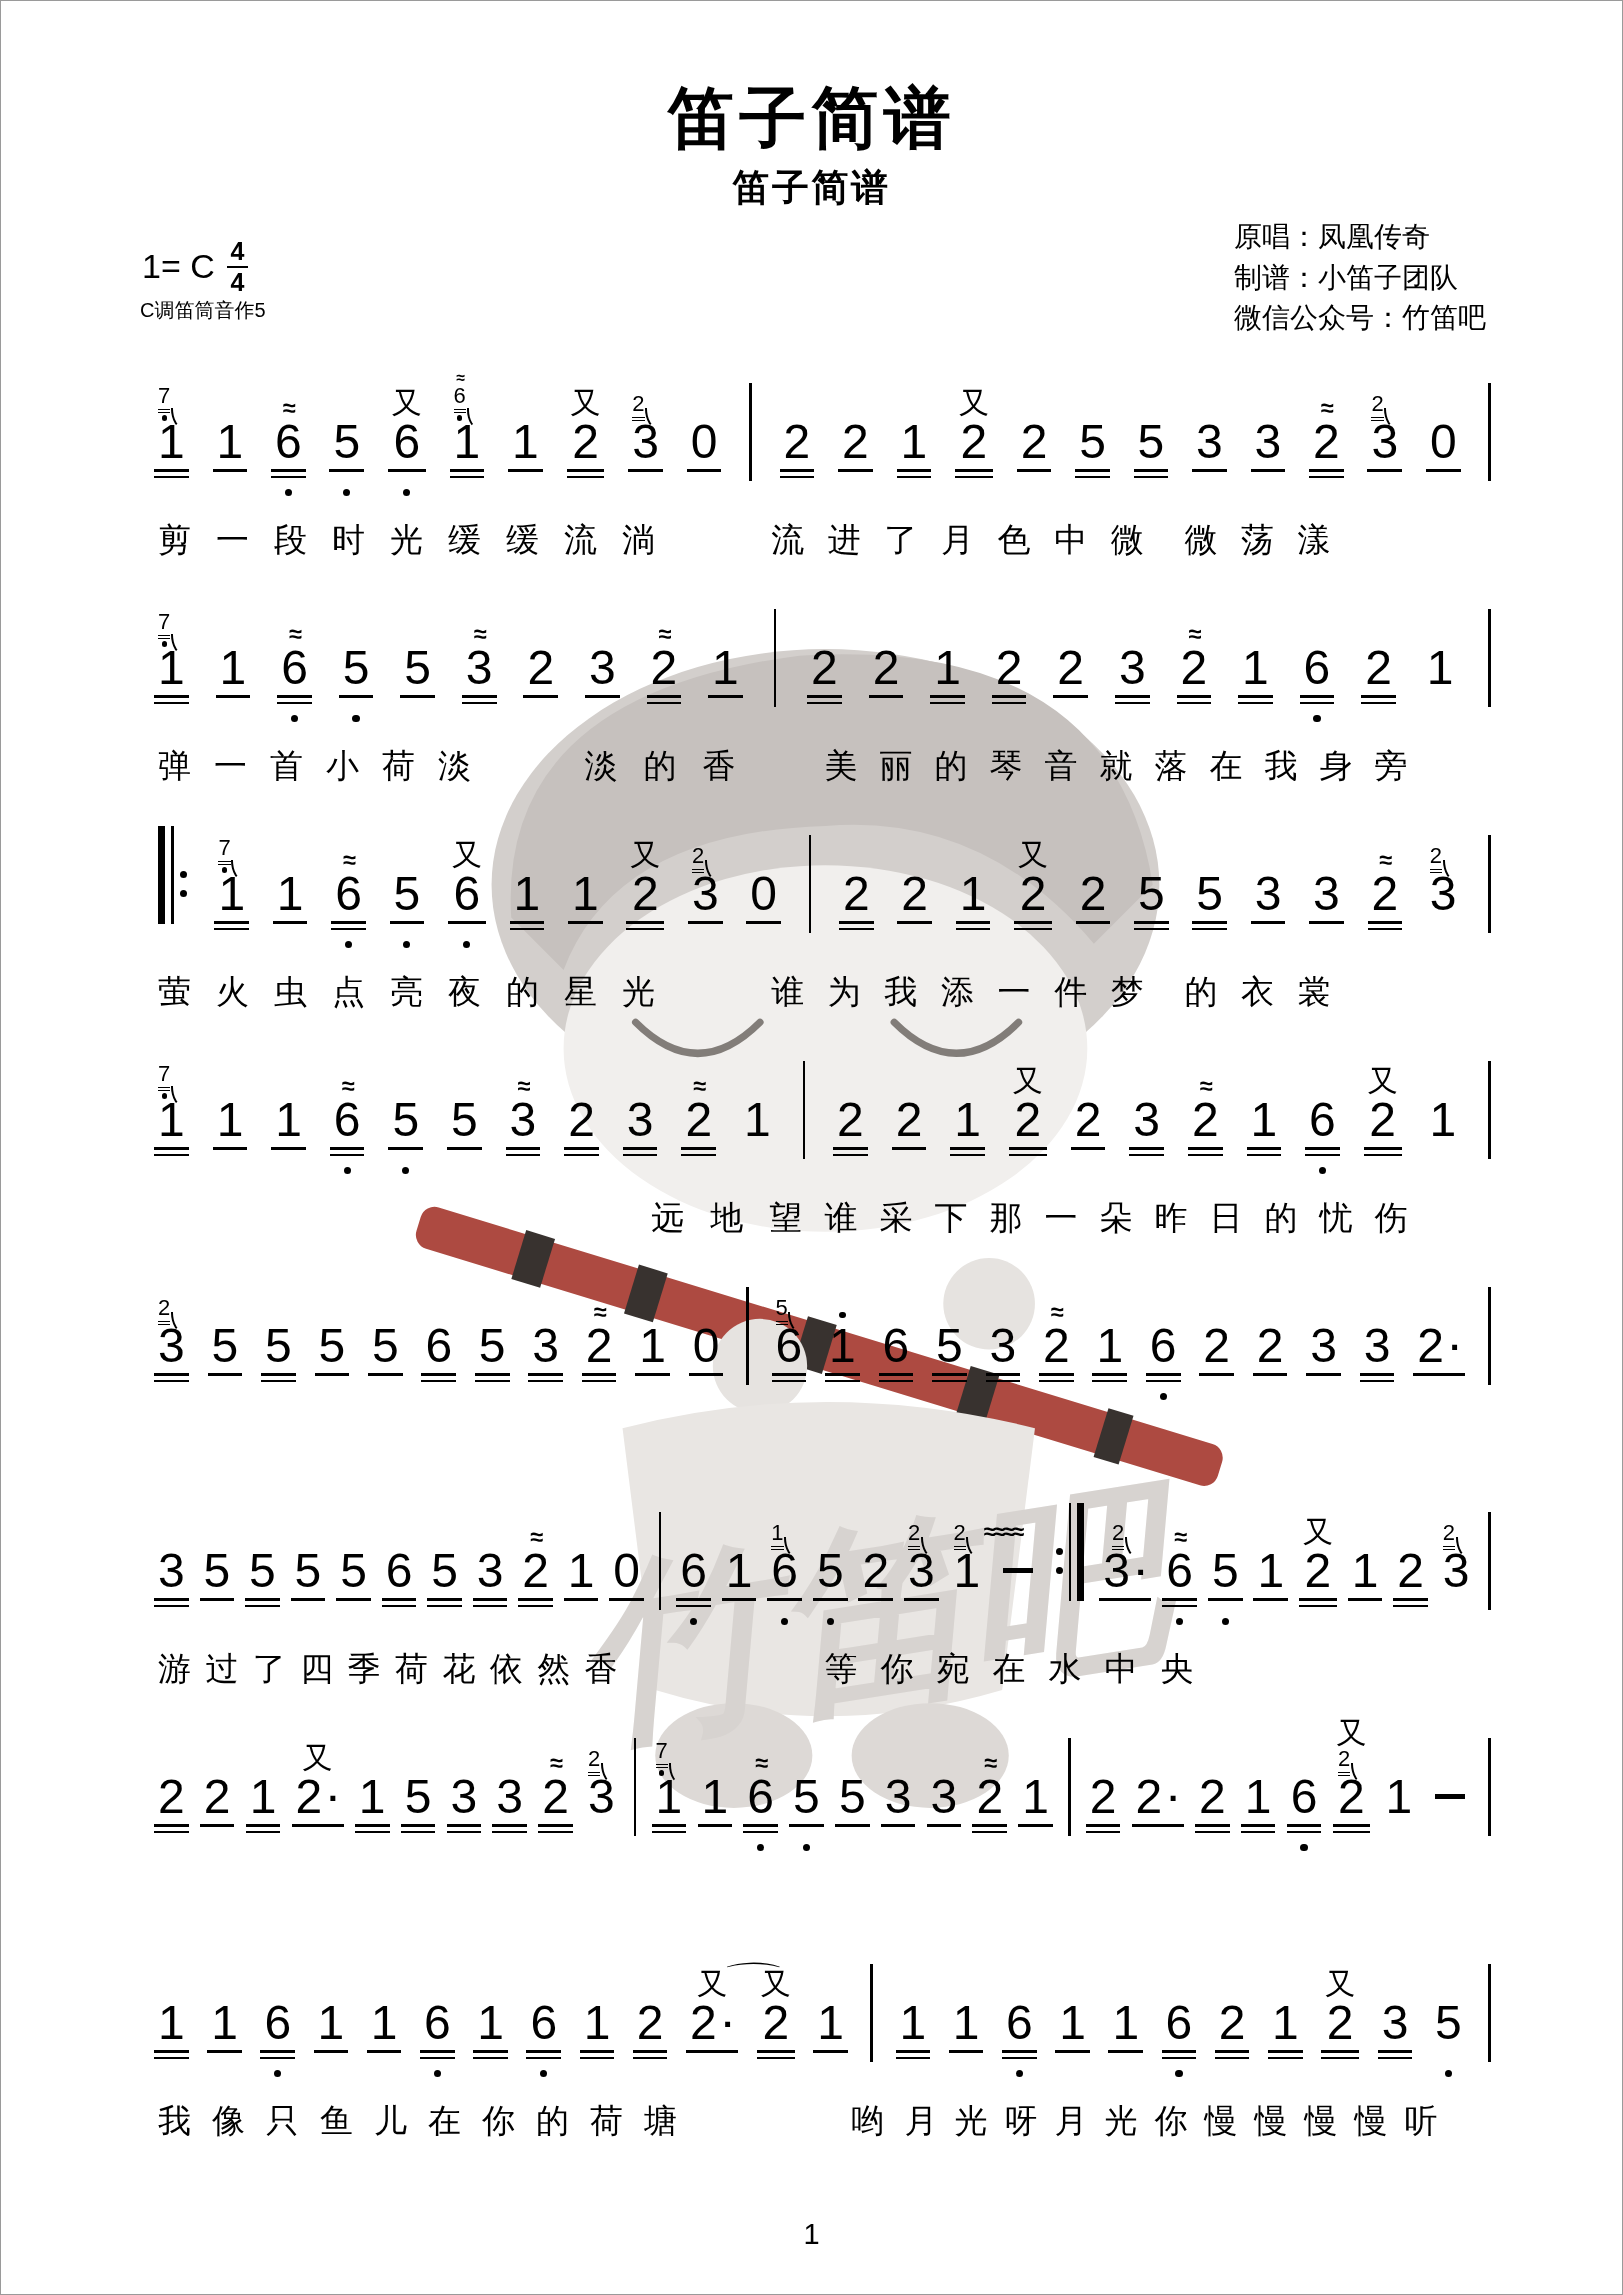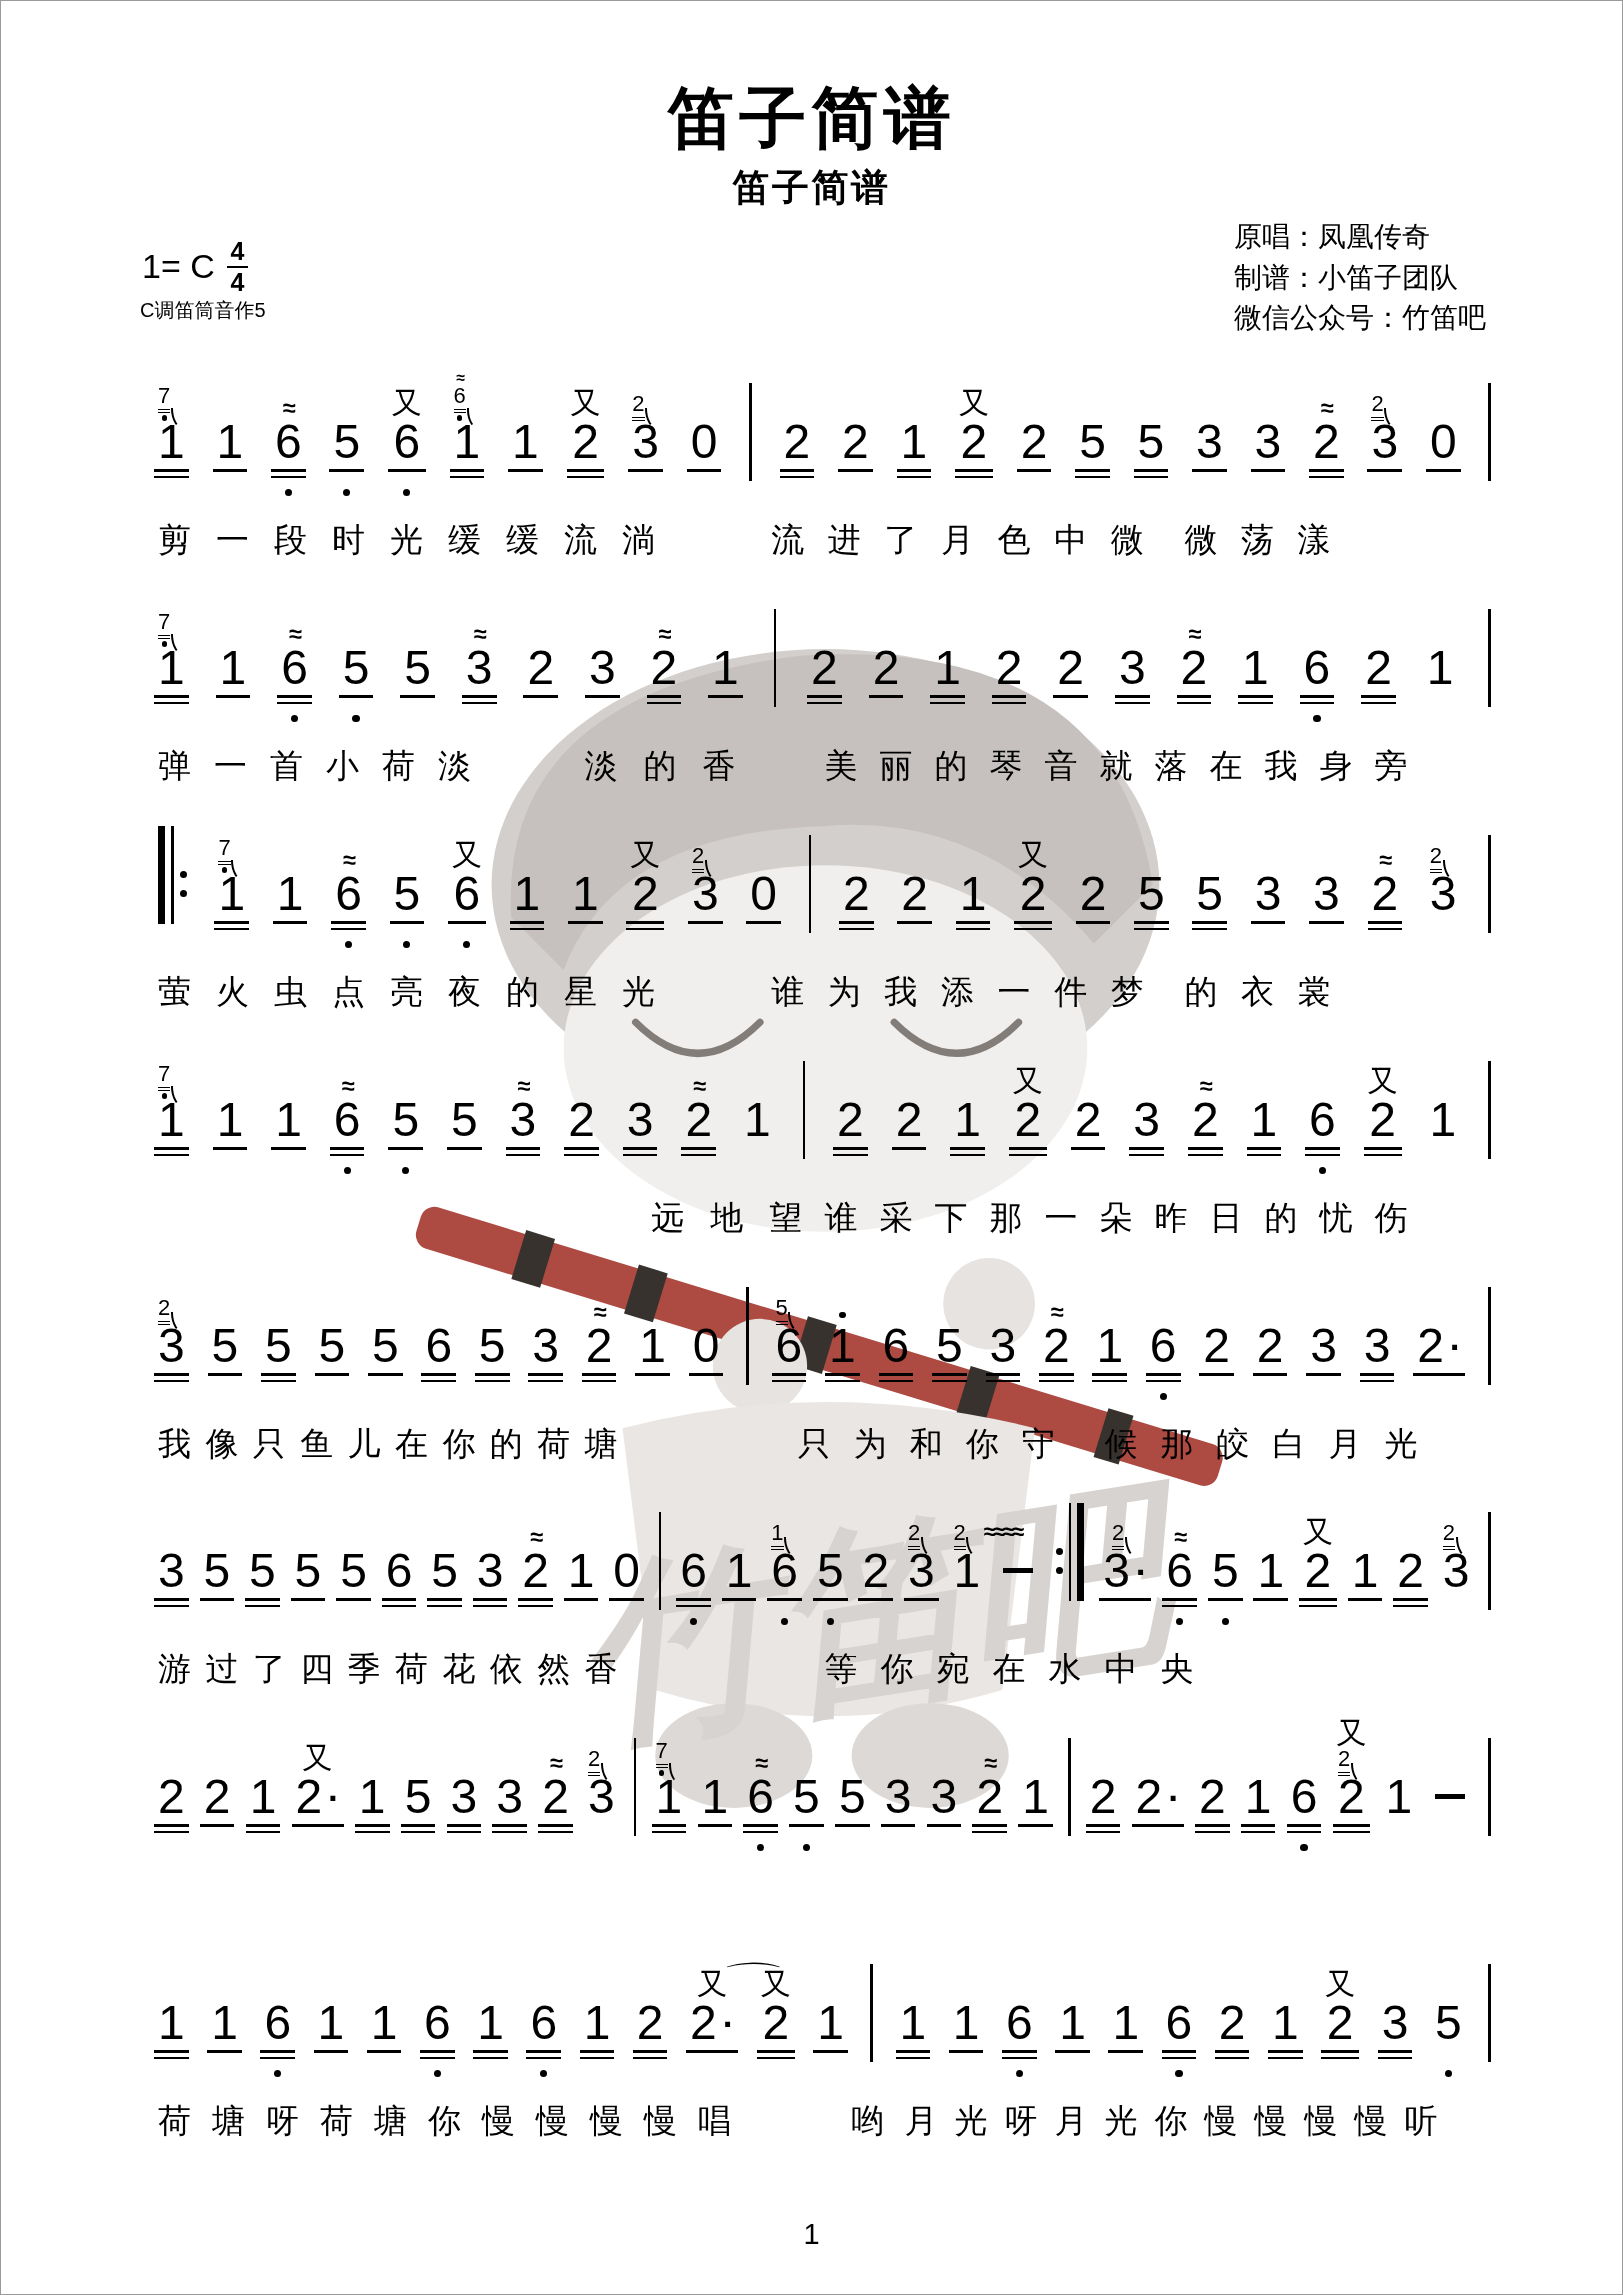--- a/index.html
+++ b/index.html
@@ -1465,25 +1465,20 @@
               <span>2</span>
               <span class="ndot">·</span>
             </div>
             <div class="ul">
               <div class="l"></div>
             </div>
             <div class="bdot"></div>
           </div>
           <div class="bar"></div>
         </div>
-        <div class="lyric-row">
-          <span class="phrase" style="left: 0%; letter-spacing: 14.4px;">我像只鱼儿在你的荷塘</span>
-          <span class="phrase" style="left: 48%; letter-spacing: 23px;">只为和你守</span>
-          <span class="phrase" style="left: 71%; letter-spacing: 23px;">候那皎白月光</span>
-        </div>
       </div>
       <div class="line-block" style="top: 1492px;">
         <div class="note-row">
           <div class="note">
             <div class="orn"></div>
             <div class="digit">
               <span>3</span>
             </div>
             <div class="ul">
               <div class="l"></div>
@@ -2420,21 +2415,21 @@
               <span>5</span>
             </div>
             <div class="ul"></div>
             <div class="bdot">
               <span class="ldot"></span>
             </div>
           </div>
           <div class="bar"></div>
         </div>
         <div class="lyric-row">
-          <span class="phrase" style="left: 0%; letter-spacing: 21px;">荷塘呀荷塘你慢慢慢慢唱</span>
+          <span class="phrase" style="left: 0%; letter-spacing: 21px;">我像只鱼儿在你的荷塘</span>
           <span class="phrase" style="left: 52%; letter-spacing: 0px;">哟</span>
           <span class="phrase" style="left: 56%; letter-spacing: 17px;">月光呀月光你慢慢慢慢听</span>
         </div>
       </div>
     </div>
 
   <div class="pagenum">1</div>
 </div>
 
 

